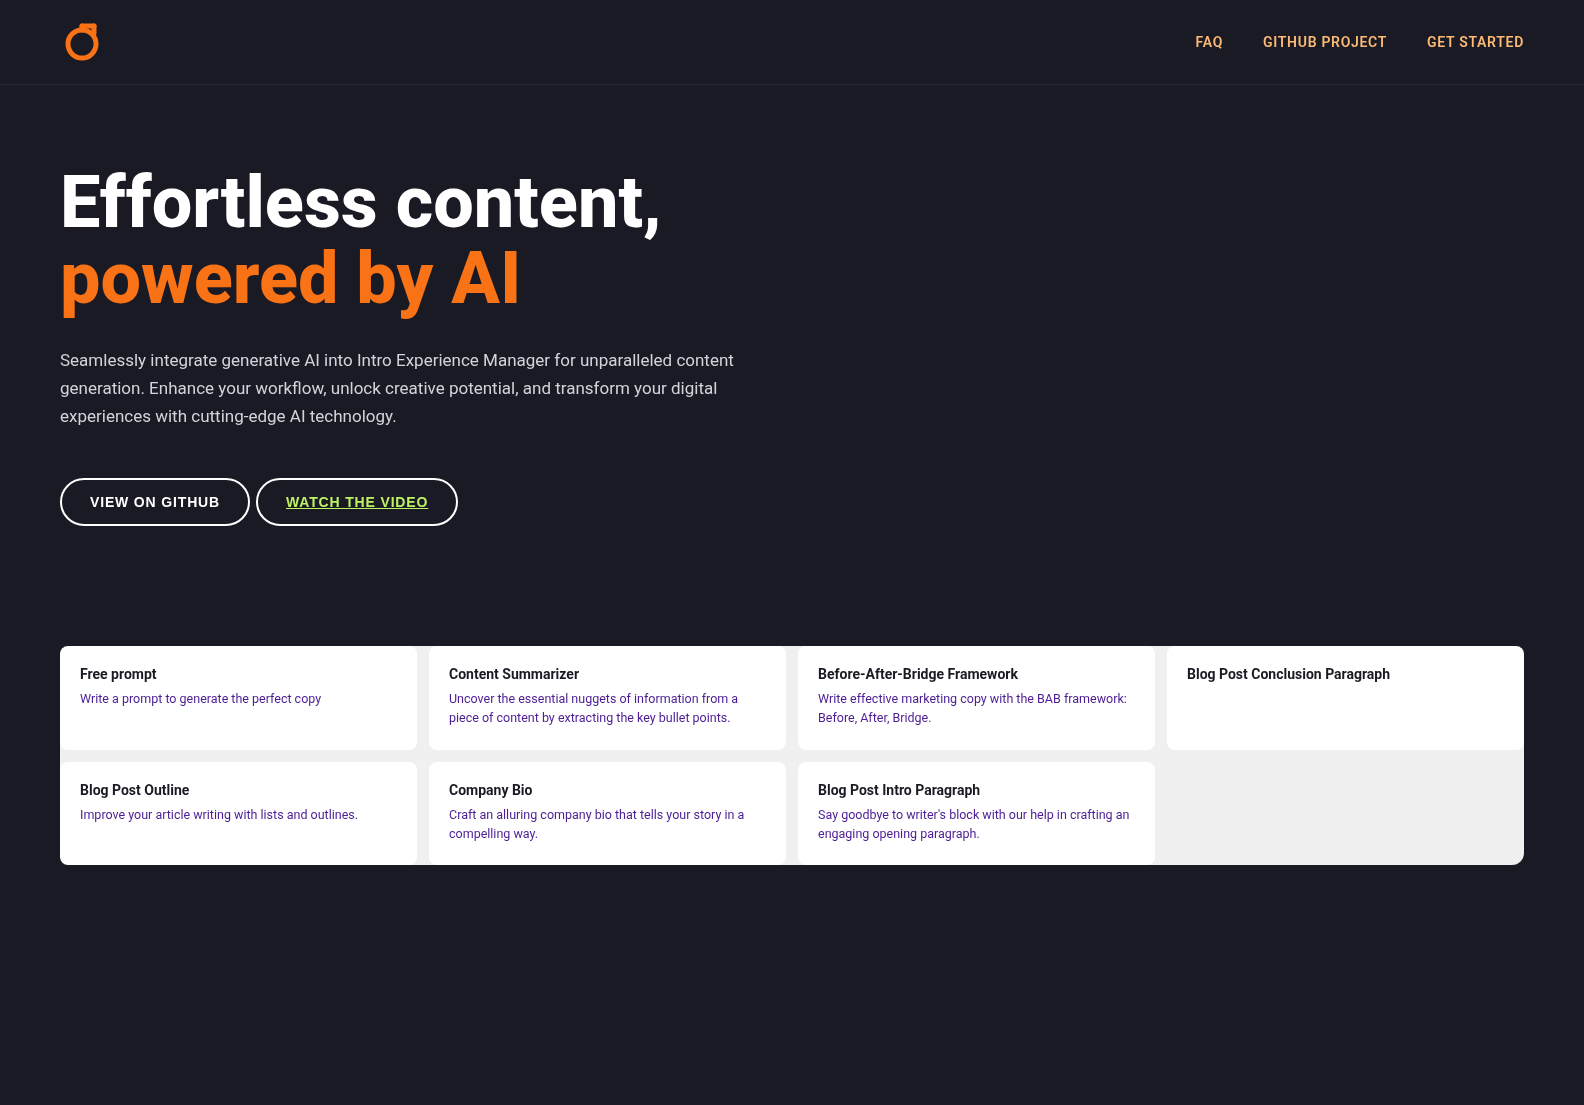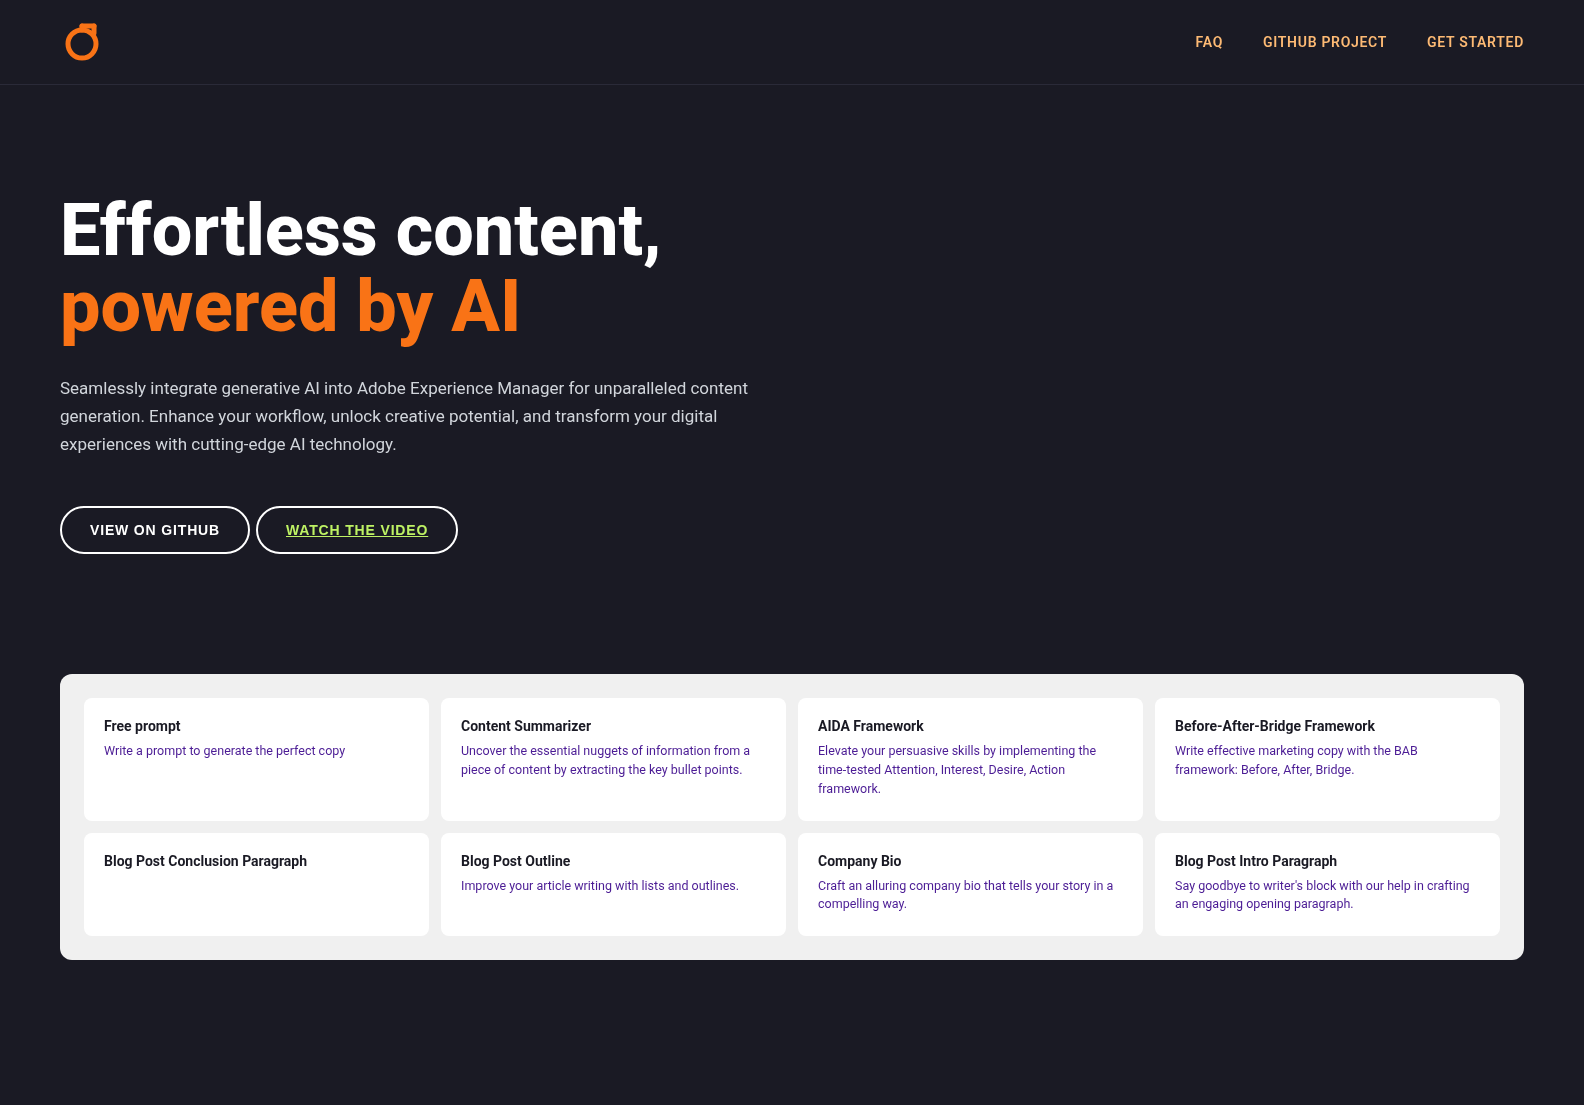--- a/index.html
+++ b/index.html
@@ -56,21 +56,20 @@
       padding: 80px 60px 60px 60px;
       max-width: 900px;
     }
 
     .hero-title-white {
       font-size: 72px;
       font-weight: 800;
       color: #ffffff;
       line-height: 1.05;
       display: block;
-      margin-top: 28px;
     }
 
     .hero-title-orange {
       font-size: 72px;
       font-weight: 800;
       color: #f97316;
       line-height: 1.05;
       display: block;
       margin-bottom: 30px;
     }
@@ -120,21 +119,21 @@
     .cards-section {
       padding: 60px 60px 0 60px;
     }
 
     .cards-grid {
       display: grid;
       grid-template-columns: repeat(4, 1fr);
       gap: 12px;
       background: #f0f0f0;
       border-radius: 12px;
-      padding: 24px;
+      padding: 0;
     }
 
     .card {
       background: #ffffff;
       border-radius: 8px;
       padding: 20px 20px 22px 20px;
       cursor: pointer;
     }
 
     .card-title {
@@ -179,43 +178,39 @@
     <a class="nav-link">GITHUB PROJECT</a>
     <a class="nav-link">GET STARTED</a>
   </div>
 </nav>
 
 <section class="hero">
   <h1>
     <span class="hero-title-white">Effortless content,</span>
     <span class="hero-title-orange">powered by AI</span>
   </h1>
-  <p class="hero-description">Seamlessly integrate generative AI into Adobe Experience Manager for unparalleled content generation. Enhance your workflow, unlock creative potential, and transform your digital experiences with cutting-edge AI technology.</p>
+  <p class="hero-description">Seamlessly integrate generative AI into Intro Experience Manager for unparalleled content generation. Enhance your workflow, unlock creative potential, and transform your digital experiences with cutting-edge AI technology.</p>
   <div class="hero-buttons">
     <button class="btn-github">VIEW ON GITHUB</button>
     <button class="btn-video">WATCH THE VIDEO</button>
   </div>
 </section>
 
 <section class="cards-section">
   <div class="cards-grid" id="cards-grid">
 
   <div class="card">
         <div class="card-title">Free prompt</div>
         <div class="card-desc">Write a prompt to generate the perfect copy</div>
       </div>
       <div class="card">
         <div class="card-title">Content Summarizer</div>
         <div class="card-desc">Uncover the essential nuggets of information from a piece of content by extracting the key bullet points.</div>
       </div>
       <div class="card">
-        <div class="card-title">AIDA Framework</div>
-        <div class="card-desc">Elevate your persuasive skills by implementing the time-tested Attention, Interest, Desire, Action framework.</div>
-      </div>
-      <div class="card">
         <div class="card-title">Before-After-Bridge Framework</div>
         <div class="card-desc">Write effective marketing copy with the BAB framework: Before, After, Bridge.</div>
       </div>
       <div class="card">
         <div class="card-title">Blog Post Conclusion Paragraph</div>
       </div>
       <div class="card">
         <div class="card-title">Blog Post Outline</div>
         <div class="card-desc">Improve your article writing with lists and outlines.</div>
       </div>

